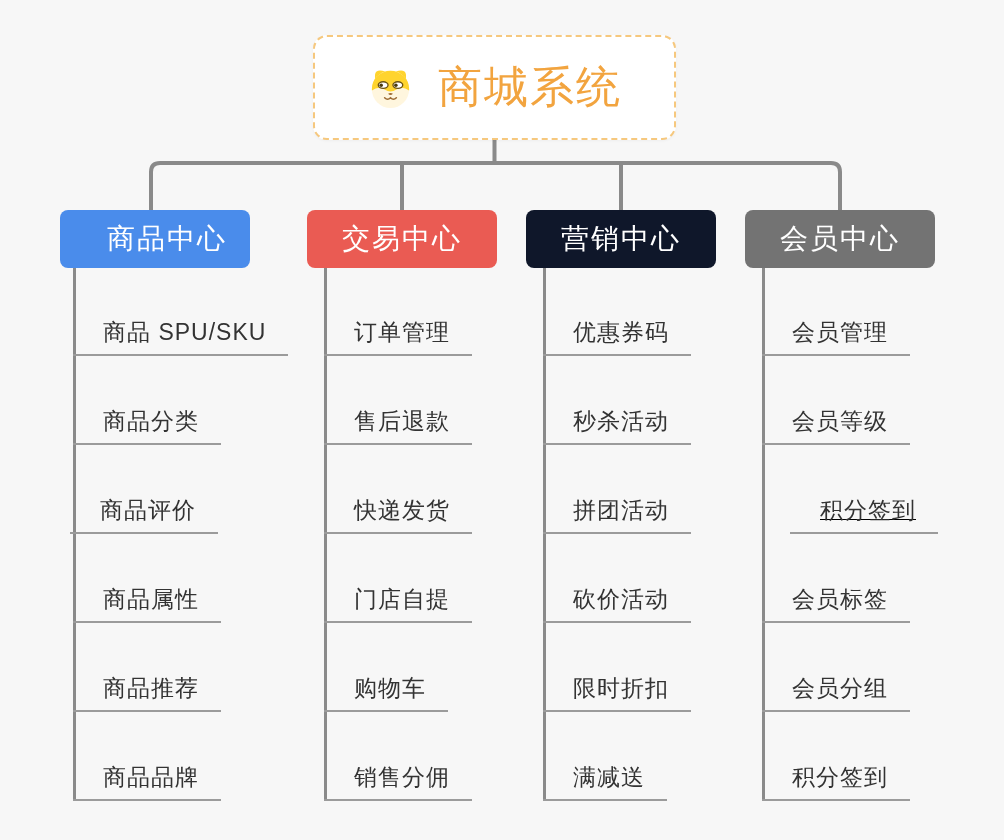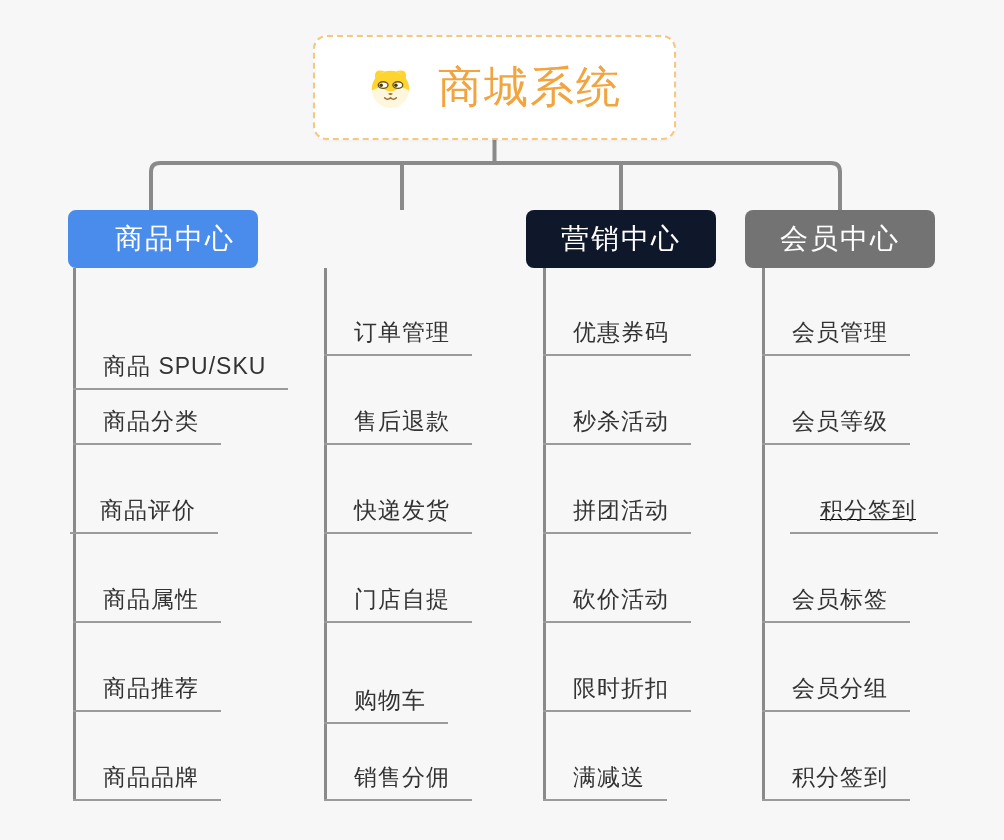--- a/index.html
+++ b/index.html
@@ -95,56 +95,59 @@
         <ellipse cx="31.5" cy="21.5" rx="5" ry="3.4" fill="#ffffff" stroke="#6b5313" stroke-width="1.4"></ellipse>
         <circle cx="14.5" cy="21.8" r="1.8" fill="#4a3a0c"></circle>
         <circle cx="29.5" cy="21.8" r="1.8" fill="#4a3a0c"></circle>
         <path d="M21.5 30.5 Q24 28.8 26.5 30.5 Q24 33 21.5 30.5 Z" fill="#9c6a33"></path>
         <path d="M18 34.5 Q21 37.5 24 34.5 Q27 37.5 30 34.5" fill="none" stroke="#9c6a33" stroke-width="1.6" stroke-linecap="round"></path>
       </svg>
     </span>
     <span class="root-title">商城系统</span>
   </div>
 
-<div class="branch-header" style="left: 68px; top: 210px; background: rgb(74, 140, 235); padding-left: 24px;">
+<div class="branch-header" style="left: 60px; top: 210px; background: rgb(74, 140, 235); padding-left: 24px;">
       <span class="branch-label">商品中心</span>
     </div>
     <div class="trunk" style="left: 73px; top: 268px; height: 533px;"></div>
-    <div class="leaf" style="left: 73px; top: 312px; margin-top: 34px;">
+    <div class="leaf" style="left: 73px; top: 312px;">
       <span class="leaf-label">商品 SPU/SKU</span>
     </div>
     <div class="leaf" style="left: 73px; top: 401px;">
       <span class="leaf-label">商品分类</span>
     </div>
     <div class="leaf" style="left: 70px; top: 490px;">
       <span class="leaf-label">商品评价</span>
     </div>
     <div class="leaf" style="left: 73px; top: 579px;">
       <span class="leaf-label">商品属性</span>
     </div>
     <div class="leaf" style="left: 73px; top: 668px;">
       <span class="leaf-label">商品推荐</span>
     </div>
     <div class="leaf" style="left: 73px; top: 757px;">
       <span class="leaf-label">商品品牌</span>
     </div>
+    <div class="branch-header" style="left: 307px; top: 210px; background: rgb(234, 91, 83);">
+      <span class="branch-label">交易中心</span>
+    </div>
     <div class="trunk" style="left: 324px; top: 268px; height: 533px;"></div>
     <div class="leaf" style="left: 324px; top: 312px;">
       <span class="leaf-label">订单管理</span>
     </div>
     <div class="leaf" style="left: 324px; top: 401px;">
       <span class="leaf-label">售后退款</span>
     </div>
     <div class="leaf" style="left: 324px; top: 490px;">
       <span class="leaf-label">快递发货</span>
     </div>
     <div class="leaf" style="left: 324px; top: 579px;">
       <span class="leaf-label">门店自提</span>
     </div>
-    <div class="leaf" style="left: 324px; top: 668px; margin-top: 12px;">
+    <div class="leaf" style="left: 324px; top: 668px;">
       <span class="leaf-label">购物车</span>
     </div>
     <div class="leaf" style="left: 324px; top: 757px;">
       <span class="leaf-label">销售分佣</span>
     </div>
     <div class="branch-header" style="left: 526px; top: 210px; background: #0f172a;">
       <span class="branch-label">营销中心</span>
     </div>
     <div class="trunk" style="left: 543px; top: 268px; height: 533px;"></div>
     <div class="leaf" style="left: 543px; top: 312px;">

